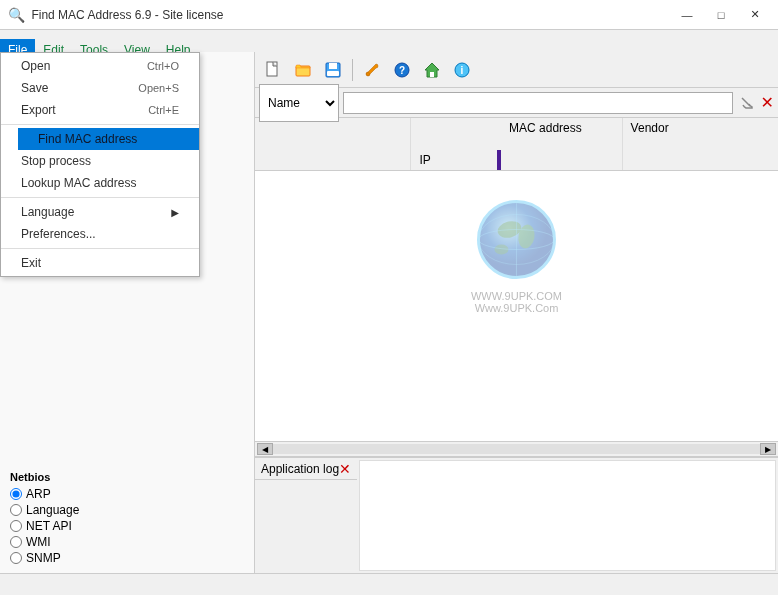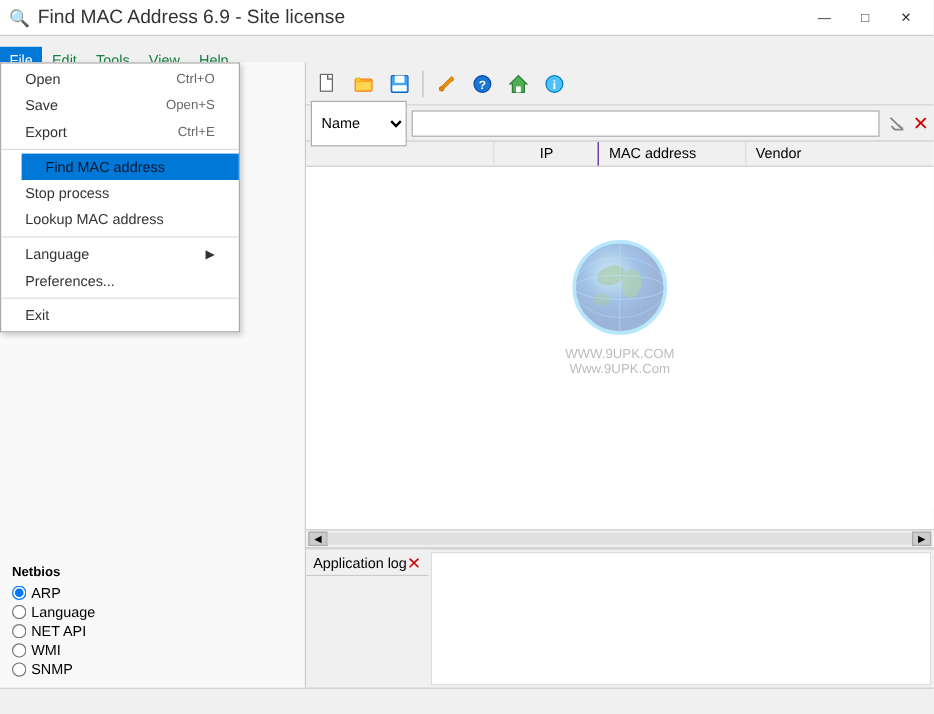--- a/index.html
+++ b/index.html
@@ -22,21 +22,21 @@
       justify-content: space-between;
       padding: 0 8px;
       border-bottom: 1px solid #ccc;
     }
     .title-bar-left {
       display: flex;
       align-items: center;
       gap: 6px;
     }
     .title-text {
-      font-size: 16px;
+      font-size: 12px;
       color: #333;
     }
     .title-controls {
       display: flex;
       gap: 4px;
     }
     .title-btn {
       width: 30px;
       height: 20px;
       border: none;
@@ -361,21 +361,21 @@
       <input type="radio" name="method" style=""> 
         <span>SNMP</span>
     </label>
   </div>
 </div>
 
 <div style="position: absolute; top: 118px; left: 255px; right: 0; bottom: 138px; background: white; overflow: hidden;">
 
   <div style="display: flex; background: #f0f0f0; border-bottom: 1px solid #ccc;">
     <div style="flex: 2; padding: 3px 8px; font-size: 12px; border-right: 1px solid #ddd;"></div>
-    <div style="flex: 1; padding: 3px 8px; font-size: 12px; border-right: 1px solid #4c1d95; text-align: center;">IP</div>
+    <div style="flex: 1; padding: 3px 8px; font-size: 12px; border-right: 4px solid #4c1d95; text-align: left; margin-top: 32px;">IP</div>
     <div style="flex: 1.5; padding: 3px 8px; font-size: 12px; border-right: 1px solid #ddd;">MAC address</div>
     <div style="flex: 2; padding: 3px 8px; font-size: 12px;">Vendor</div>
   </div>
 
   <div style="position: absolute; top: 40%; left: 50%; transform: translate(-50%, -50%); opacity: 0.4; text-align: center;">
     
     <svg width="90" height="90" viewBox="0 0 90 90">
       <defs>
         <radialGradient id="globeGrad" cx="40%" cy="35%">
           <stop offset="0%" stop-color="#87ceeb"></stop>

